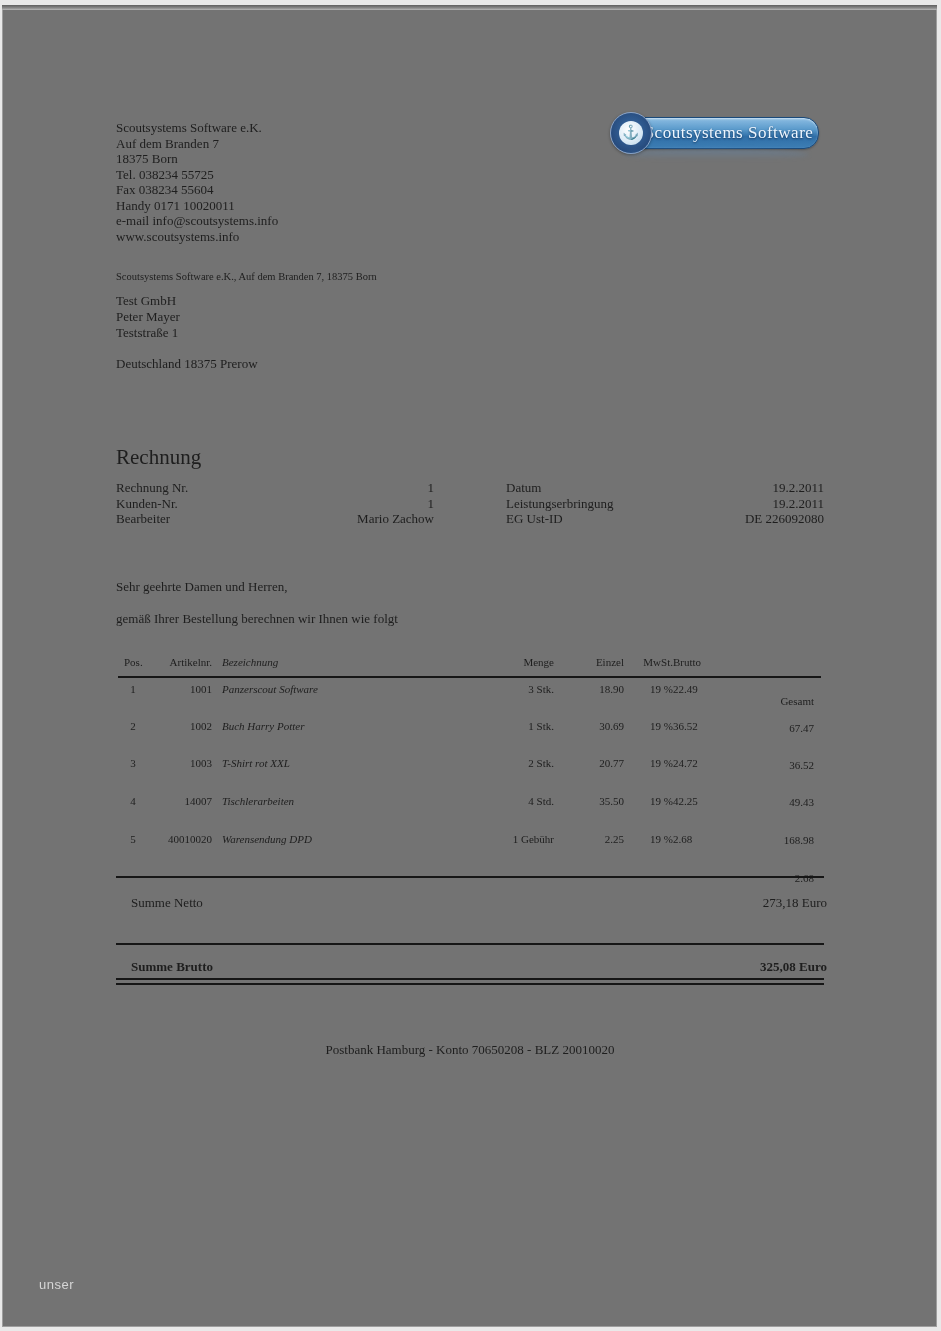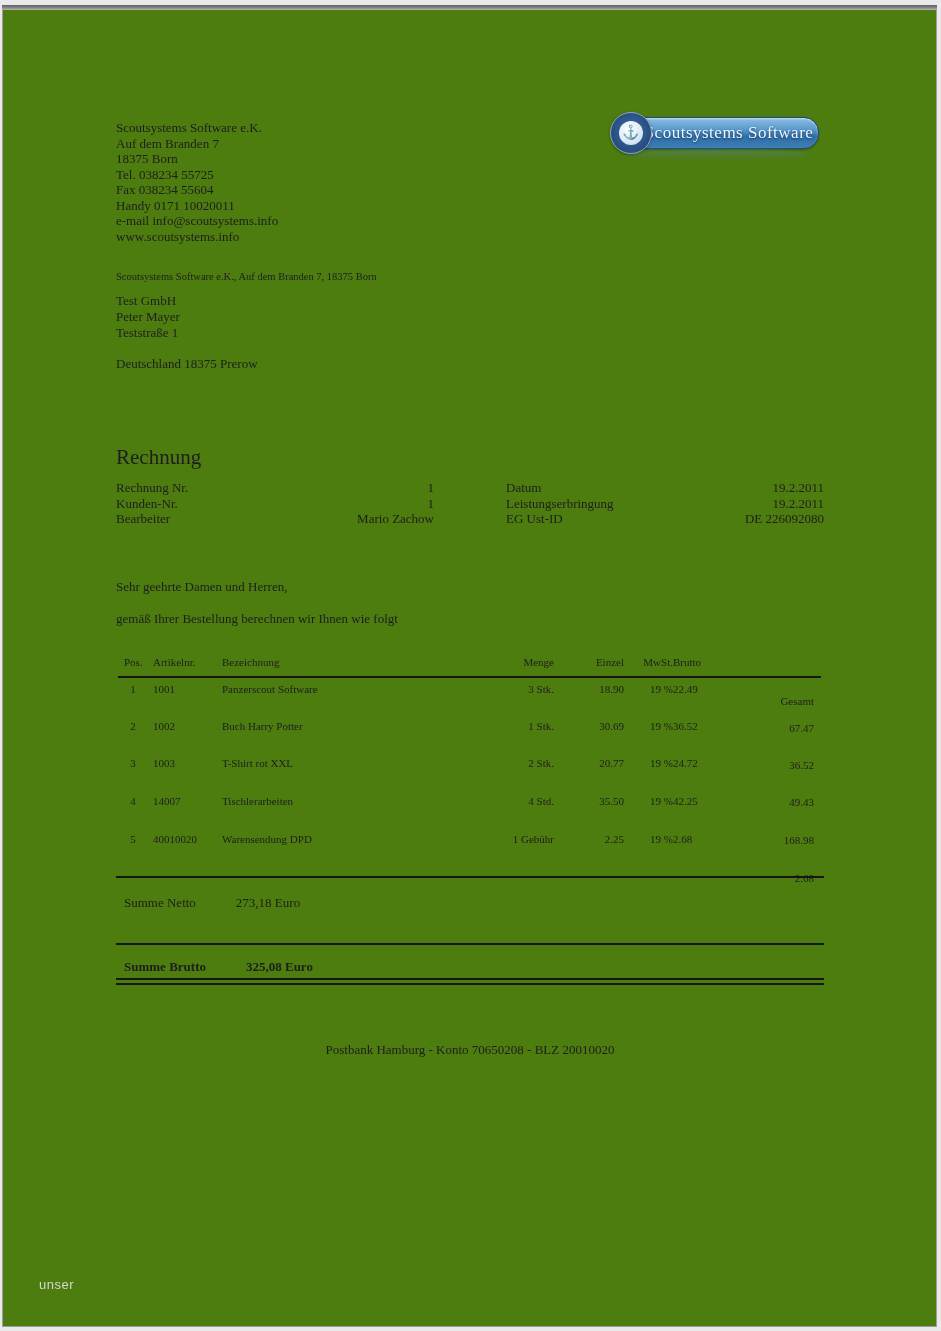--- a/index.html
+++ b/index.html
@@ -7,21 +7,21 @@
     width:941px; height:1331px;
     background:#e9e9e9;
     position:relative;
     font-family:"Liberation Serif", serif;
     color:#1e1e1e;
     overflow:hidden;
   }
   .page {
     position:absolute; left:2px; top:5px;
     width:933px; height:1320px;
-    background:#4d7c0f;
+    background:#737373;
     border:1px solid #9e9e9e;
   }
   .topbar {
     position:absolute; left:-1px; top:-1px;
     width:935px; height:5px;
     background:linear-gradient(180deg,#5f5f5f 0%,#8a8a8a 60%,#b8b8b8 100%);
   }
   
   .content { position:absolute; left:-2px; top:-5px; width:941px; height:1331px; }
 
@@ -77,32 +77,32 @@
   .m-label2 { width:180px; }
   .m-value2 { width:138px; text-align:right; }
 
   .greeting { left:115px; top:578px; font-size:13px; }
   .intro    { left:115px; top:610px; font-size:13px; }
 
   .trow { position:absolute; left:115px; width:708px; display:flex; font-size:11px; box-sizing:border-box; padding-right:10px; }
   .trow > span { box-sizing:border-box; }
   .col-pos    { width:34px; text-align:center; }
   .thead .col-pos { text-align:left; padding-left:8px; }
-  .col-art    { width:62px; padding-left:3px; }
-  .col-bez    { flex:1; padding-left:10px; }
+  .col-art    { width:62px; padding-left:3px;text-align:right; }
+  .col-bez    { flex:1; padding-left:10px;font-style:italic; }
   .col-menge  { width:80px; text-align:right; }
   .col-einzel { width:70px; text-align:right; }
   .col-mwst   { width:49px; text-align:right; }
   .col-brutto { width:69px; text-align:left; }
   .col-gesamt { width:72px; text-align:right;margin-top:39px; }
   .thead { top:655px; }
   .rule { position:absolute; left:115px; width:708px; background:#161616; }
   .head-rule { left:117px; top:675px; width:703px; height:2px; }
 
-  .totals-row { position:absolute; left:123px; width:708px; display:flex; font-size:13px; box-sizing:border-box; padding-right:12px;gap:40px; }
+  .totals-row { position:absolute; left:130px; width:708px; display:flex; justify-content:space-between; font-size:13px; box-sizing:border-box; padding-right:12px;gap:40px; }
   .bold { font-weight:bold; }
 
   .payment-note { left:115px; top:1002px; font-size:13px; }
   .bank { position:absolute; left:115px; width:708px; text-align:center; font-size:13px; }
 
   .watermark { left:38px; top:1276px; font-size:13px; color:#d6d6d6; font-family:"Liberation Sans", sans-serif; letter-spacing:.5px; }
 </style>
 </head>
 <body>
 

